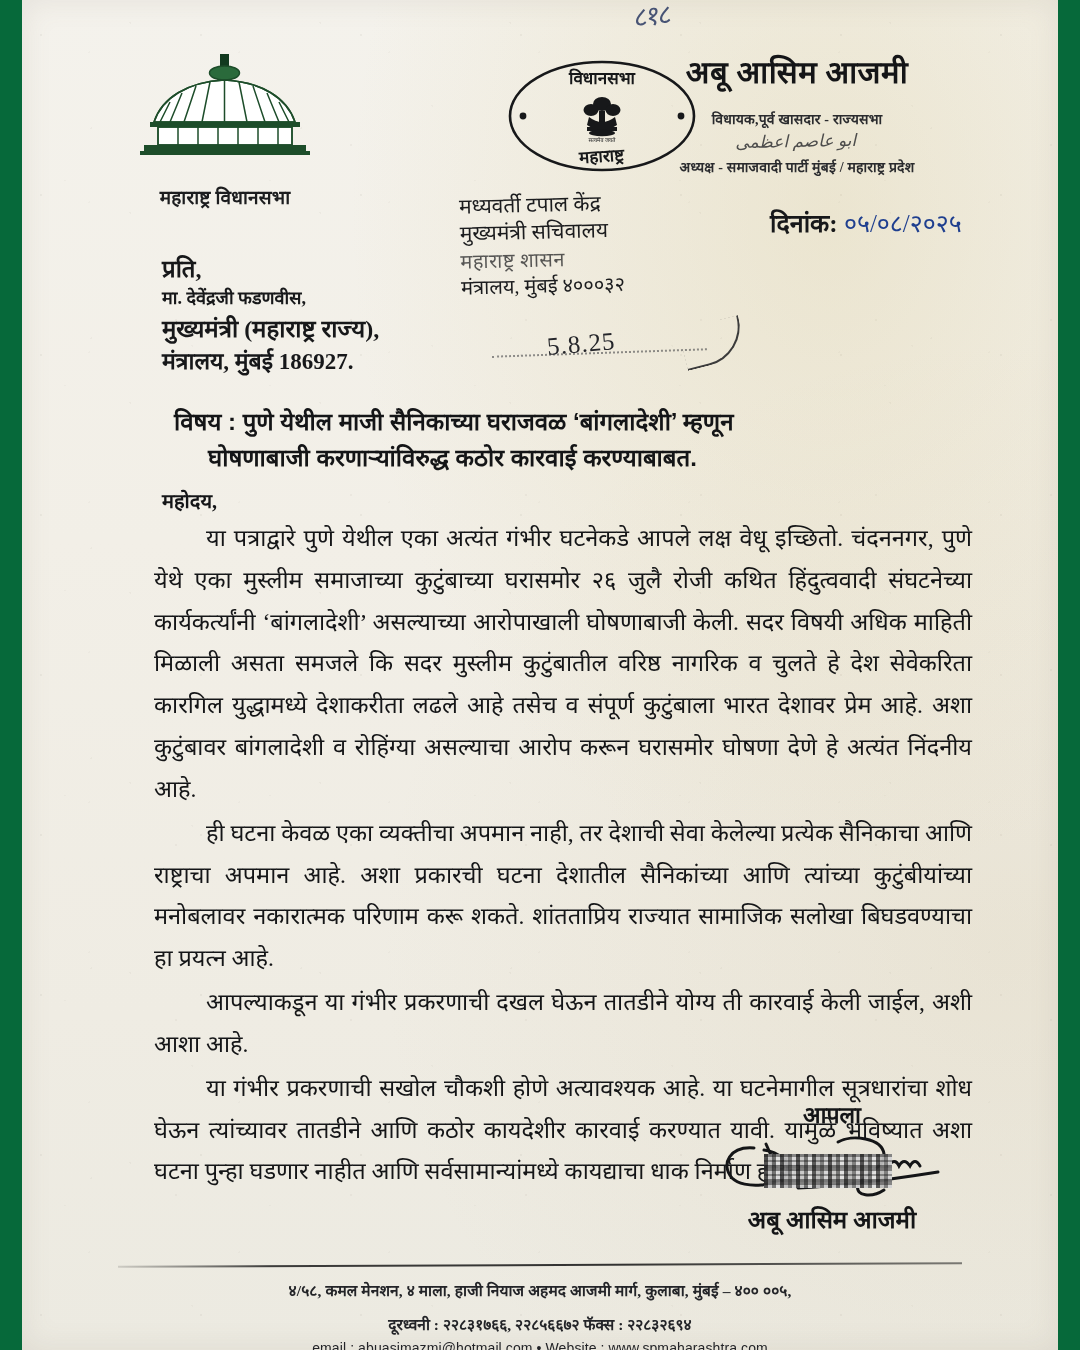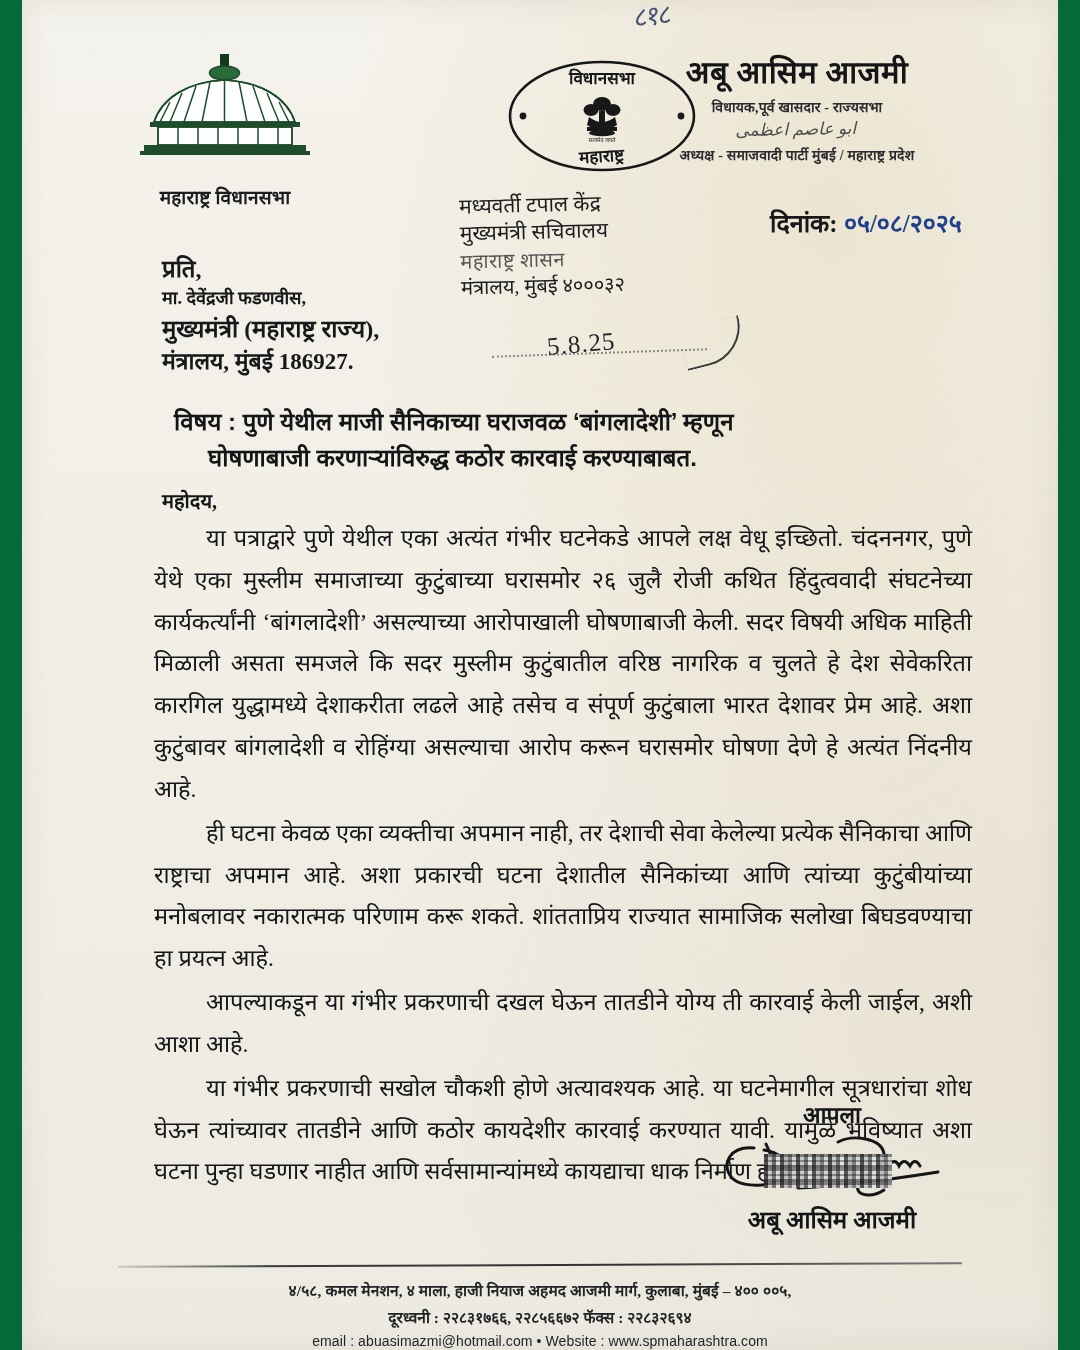--- a/index.html
+++ b/index.html
@@ -86,41 +86,41 @@
   }
 
   
   .lh{position:absolute;right:46px;top:50px;width:430px;text-align:center;}
   .lh-name{
     font-family:"Liberation Serif", serif;
     font-size:31px;font-weight:700;color:#141517;letter-spacing:.5px;
   }
   .lh-sub1,.lh-sub3{
     font-family:"Liberation Serif", serif;
-    font-size:14px;font-weight:700;color:#2a2b2e;margin-top:5px;letter-spacing:.2px;
+    font-size:14px;font-weight:700;color:#2a2b2e;margin-top:17px;letter-spacing:.2px;
   }
   .lh-urdu{
     font-family:"Liberation Serif", serif;
     font-size:17px;color:#2a2b2e;margin-top:3px;
     transform:skewX(-14deg) rotate(-1deg);opacity:.82;letter-spacing:-1px;
   }
   .lh-sub3{margin-top:5px;}
 
   
   .refno{
     position:absolute;left:140px;top:205px;
     font-family:"Liberation Serif", serif;
     font-size:25px;font-weight:700;color:#17181a;
   }
   .datewrap{
     position:absolute;left:748px;top:205px;
     font-family:"Liberation Serif", serif;
     font-size:25px;font-weight:700;color:#17181a;white-space:nowrap;
   }
-  .datewrap .dv{color:#1f3f8f;font-weight:700;}
+  .datewrap .dv{color:#1f3f8f;font-weight:400;}
 
   
   .addr{
     position:absolute;left:140px;top:252px;
     font-family:"Liberation Serif", serif;
     color:#17181a;line-height:1.42;
   }
   .addr .a1{font-size:24px;font-weight:700;}
   .addr .a2{font-size:18px;font-weight:700;}
   .addr .a3{font-size:24px;font-weight:700;}
@@ -171,21 +171,21 @@
   .rule{
     position:absolute;left:96px;right:96px;top:1264px;height:2px;
     background:linear-gradient(90deg,rgba(30,30,30,.15),rgba(30,30,30,.85) 18%,rgba(30,30,30,.9) 60%,rgba(30,30,30,.55));
     transform:rotate(-0.25deg);
   }
   .footer{
     position:absolute;left:0;right:0;top:1279px;text-align:center;
     font-family:"Liberation Serif", serif;color:#232428;
   }
   .f1{font-size:15.5px;font-weight:700;letter-spacing:.1px;}
-  .f2{font-size:15.5px;font-weight:700;margin-top:5px;}
+  .f2{font-size:15.5px;font-weight:700;margin-top:12px;}
   .f3{font-size:14px;margin-top:5px;font-family:"Liberation Sans",sans-serif;letter-spacing:.1px;}
 </style>
 </head>
 <body>
 
 <div class="frame">
   <div class="paper">
     <div class="speckle"></div>
 
     <div class="top-mark">८१८</div>

